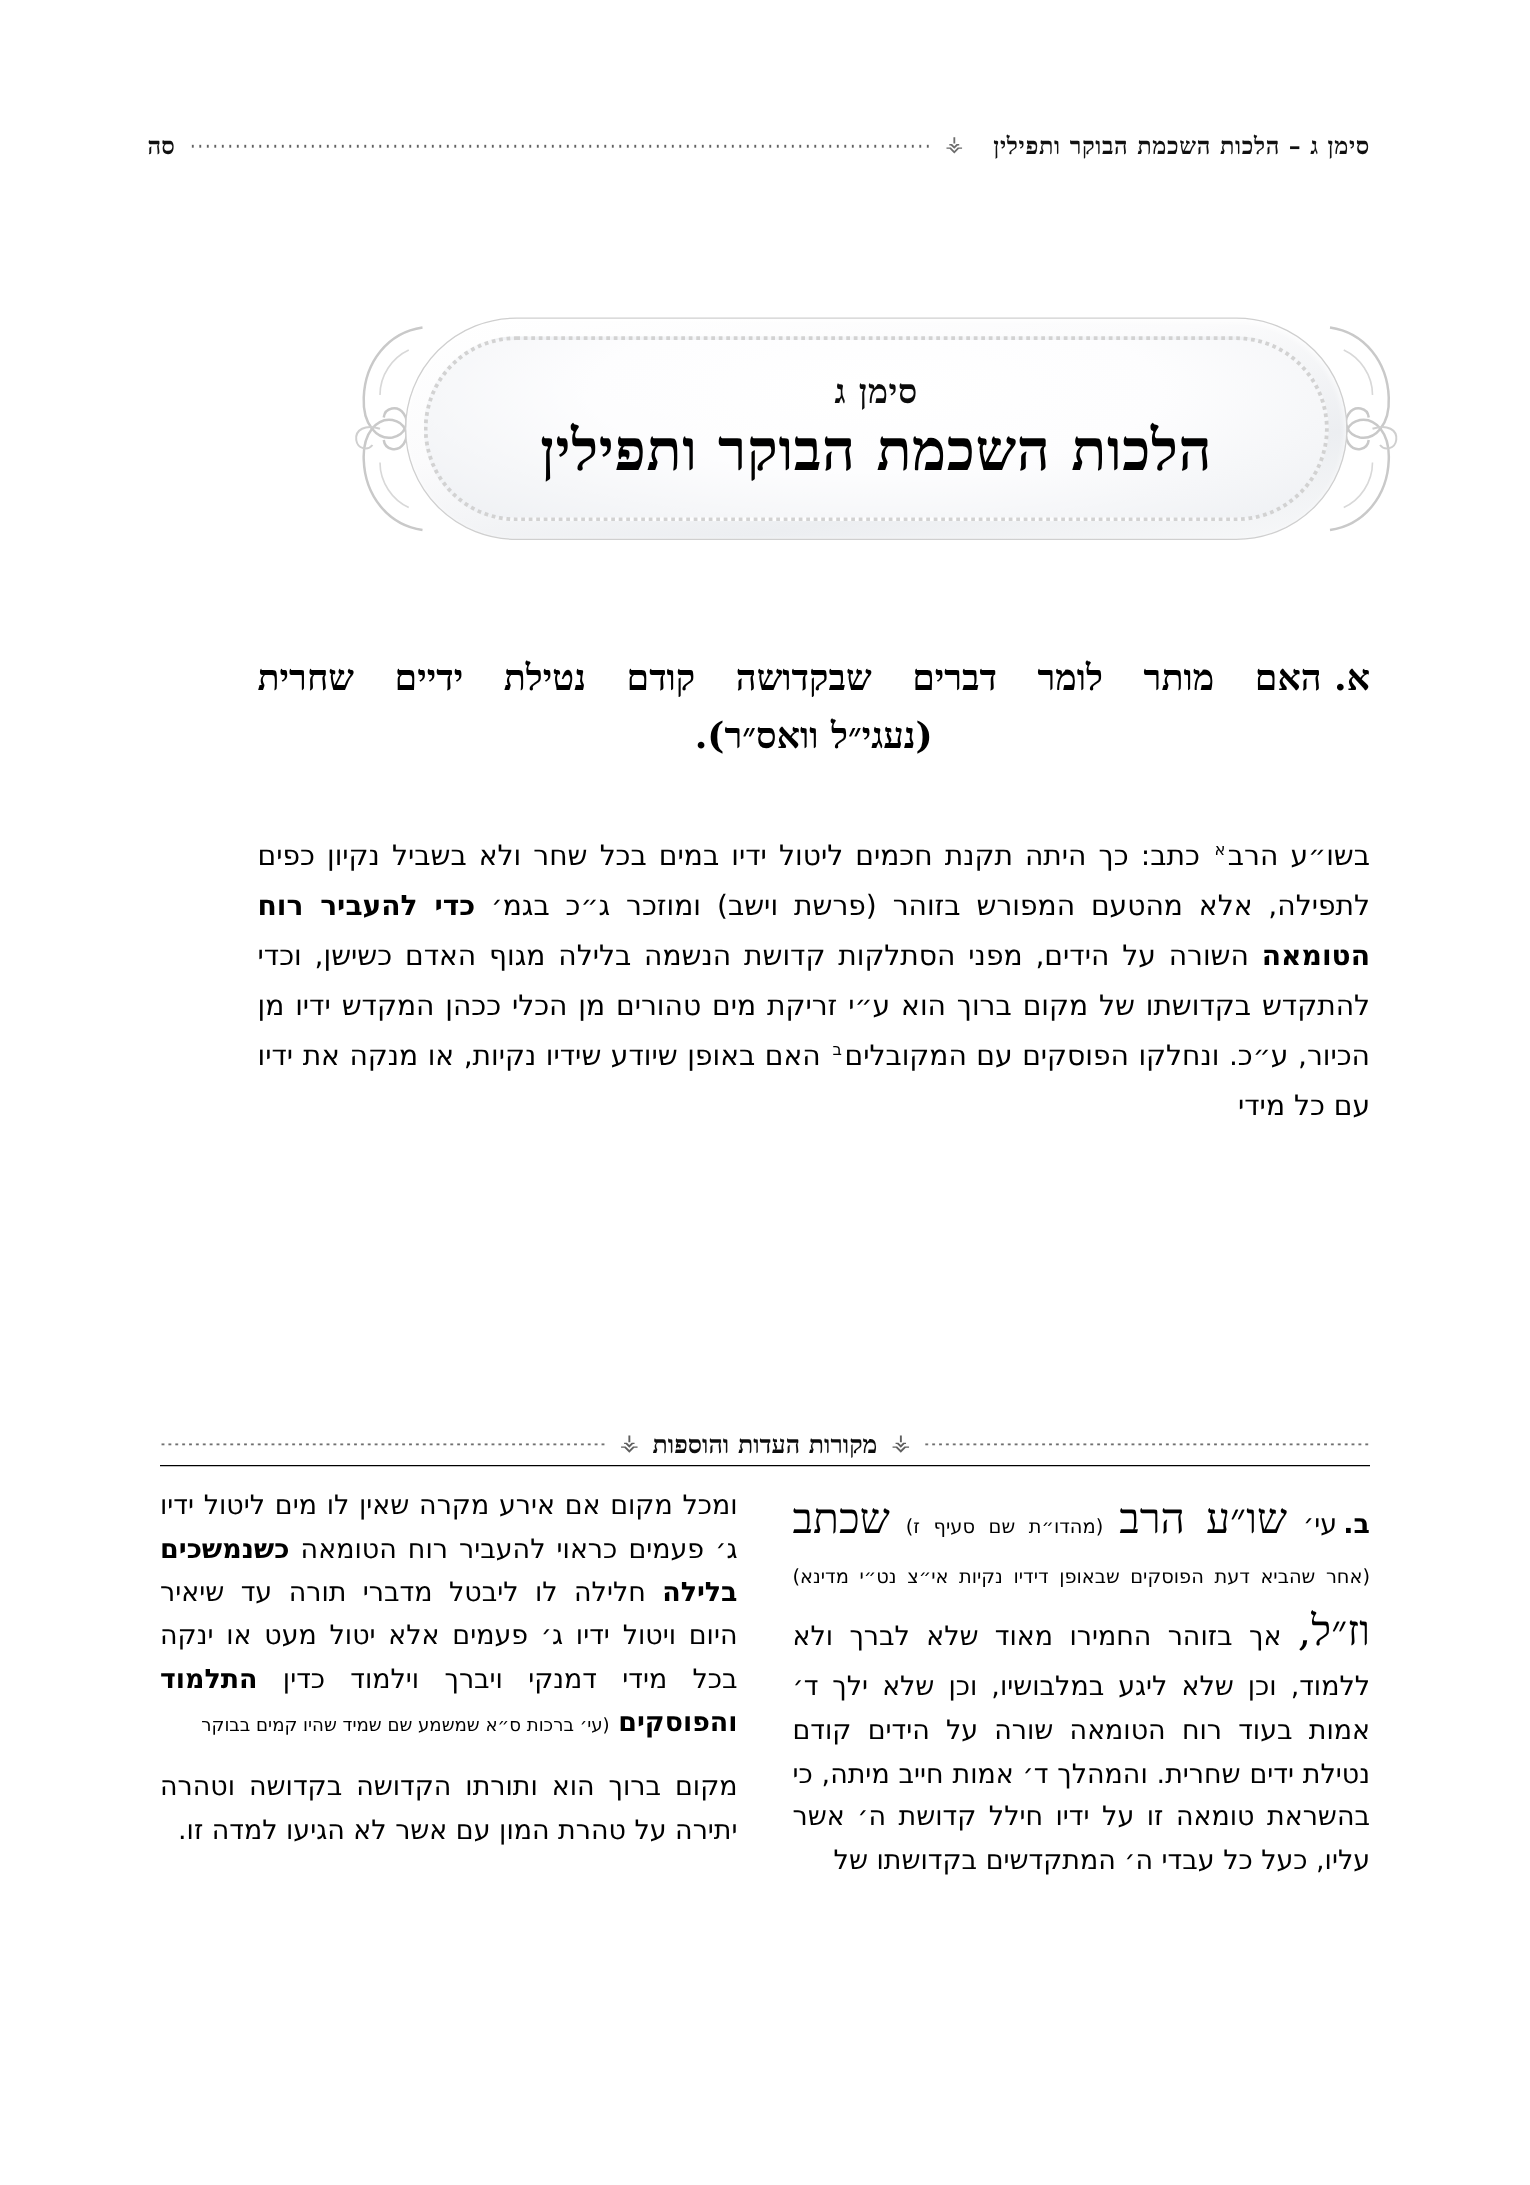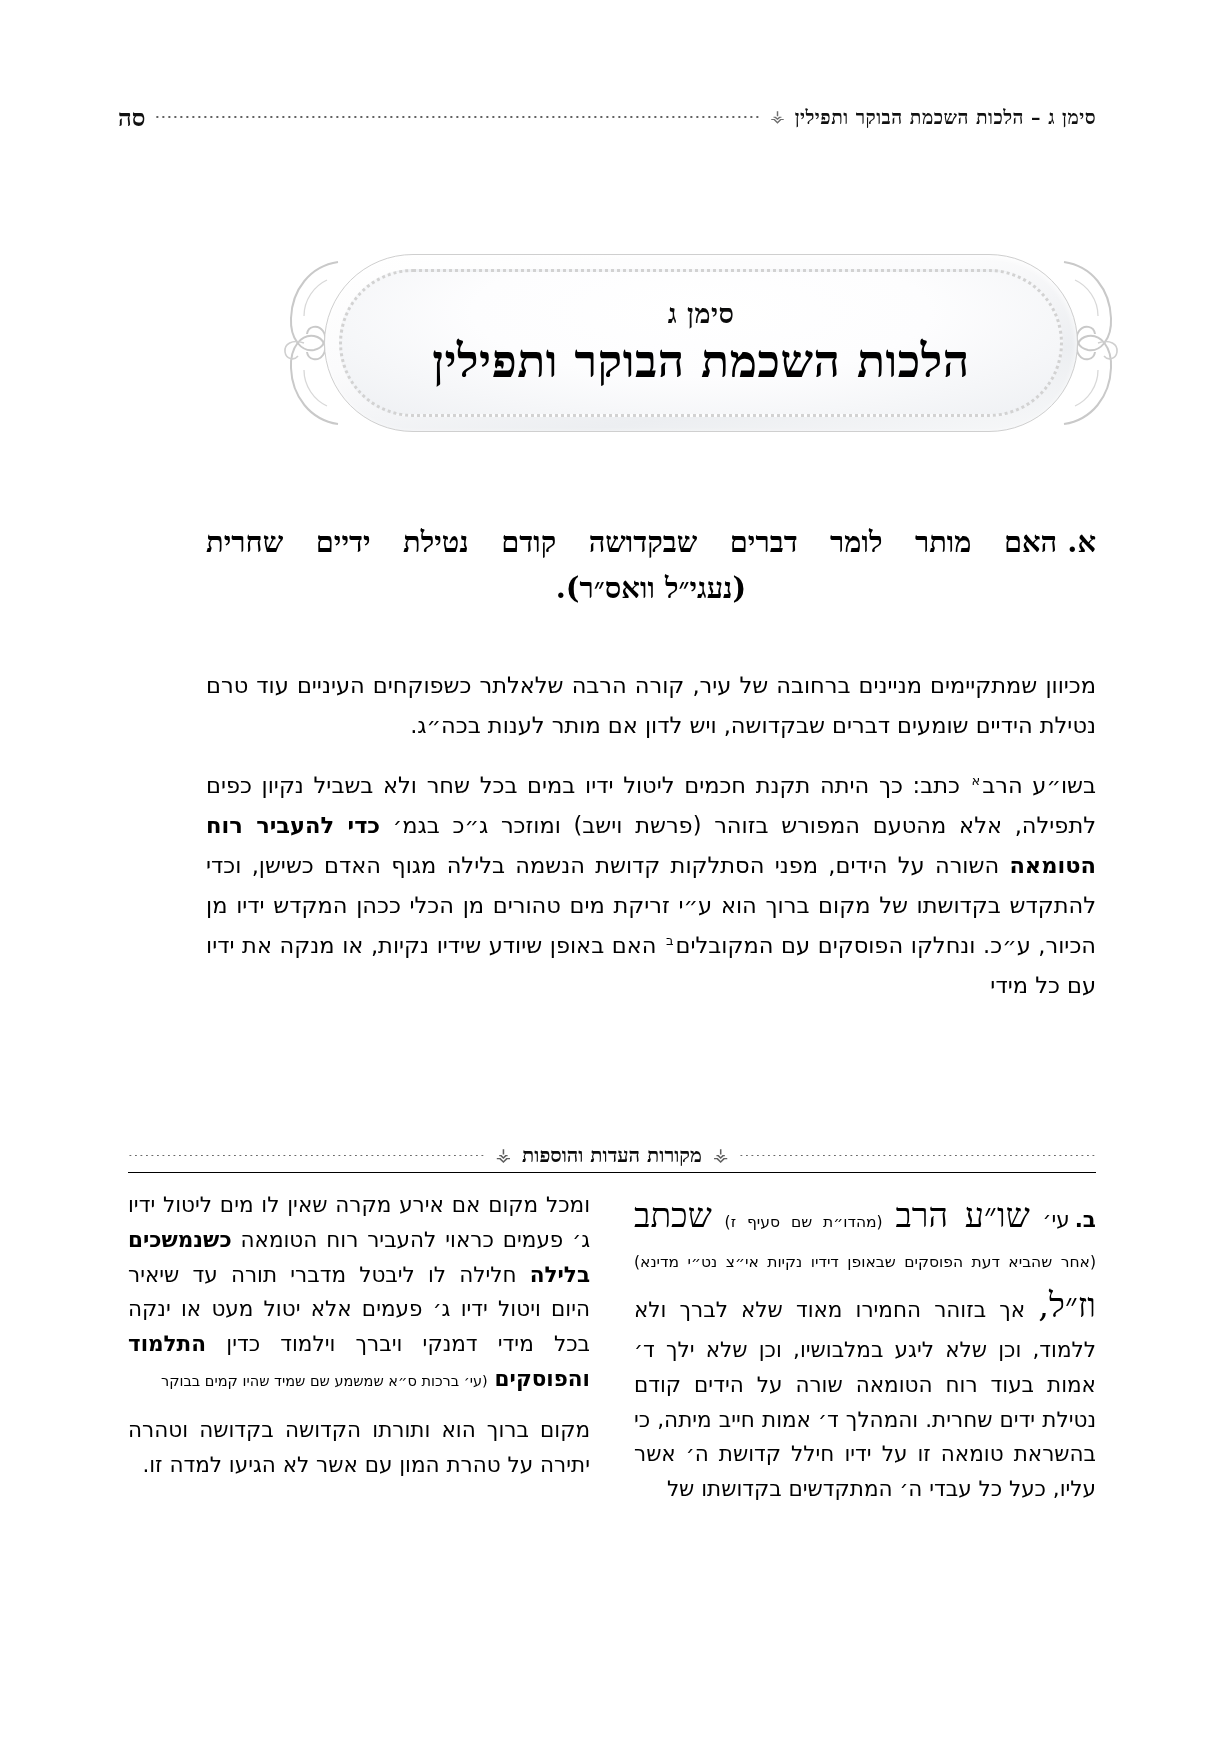--- a/index.html
+++ b/index.html
@@ -30,40 +30,41 @@
     align-items: center;
     gap: 10px;
   }
   .rh-title {
     font-family: "DejaVu Serif", "Liberation Serif", serif;
     font-weight: bold;
     font-size: 19px;
     letter-spacing: 0.5px;
     white-space: nowrap;
     color: #111;
+    margin-left: 14px;
   }
   .rh-fleuron {
     font-size: 17px;
     color: #6d6d6d;
     line-height: 1;
     transform: translateY(-1px);
   }
   .rh-dots {
     flex: 1 1 auto;
     height: 10px;
     background-image: radial-gradient(circle, #5a5a5a 0.9px, rgba(0,0,0,0) 1.1px);
     background-size: 6px 10px;
     background-position: center;
     background-repeat: repeat-x;
     opacity: 0.95;
   }
   .rh-page {
     font-family: "DejaVu Serif", "Liberation Serif", serif;
     font-weight: bold;
-    font-size: 24px;
+    font-size: 19px;
     white-space: nowrap;
     color: #111;
   }
 
   
   .plaque-wrap {
     position: absolute;
     top: 248px;
     right: 128px;
     width: 790px;
@@ -277,21 +278,20 @@
   </div>
 
   <div class="q-heading">
     <span class="q-line1">
       <span class="q-letter">א.</span><span>האם מותר לומר דברים שבקדושה קודם נטילת ידיים שחרית</span>
     </span>
     <span class="q-line2">(נעגי״ל וואס״ר).</span>
   </div>
 
   <div class="body-col">
-    <p>מכיוון שמתקיימים מניינים ברחובה של עיר, קורה הרבה שלאלתר כשפוקחים העיניים עוד טרם נטילת הידיים שומעים דברים שבקדושה, ויש לדון אם מותר לענות בכה״ג.</p>
     <p>
       <span>בשו״ע הרב</span><sup class="fn">א</sup><span> כתב: כך היתה תקנת חכמים ליטול ידיו במים בכל שחר ולא בשביל נקיון כפים לתפילה, אלא מהטעם המפורש בזוהר (פרשת וישב) ומוזכר ג״כ בגמ׳ </span><span class="bold-phrase">כדי להעביר רוח הטומאה</span><span> השורה על הידים, מפני הסתלקות קדושת הנשמה בלילה מגוף האדם כשישן, וכדי להתקדש בקדושתו של מקום ברוך הוא ע״י זריקת מים טהורים מן הכלי ככהן המקדש ידיו מן הכיור, ע״כ. ונחלקו הפוסקים עם המקובלים</span><sup class="fn">ב</sup><span> האם באופן שיודע שידיו נקיות, או מנקה את ידיו עם כל מידי</span>
     </p>
   </div>
 
   <div class="notes-divider">
     <span class="nd-dots"></span>
     <span class="nd-orn">⚶</span>
     <span class="nd-label">מקורות העדות והוספות</span>
     <span class="nd-orn">⚶</span>

